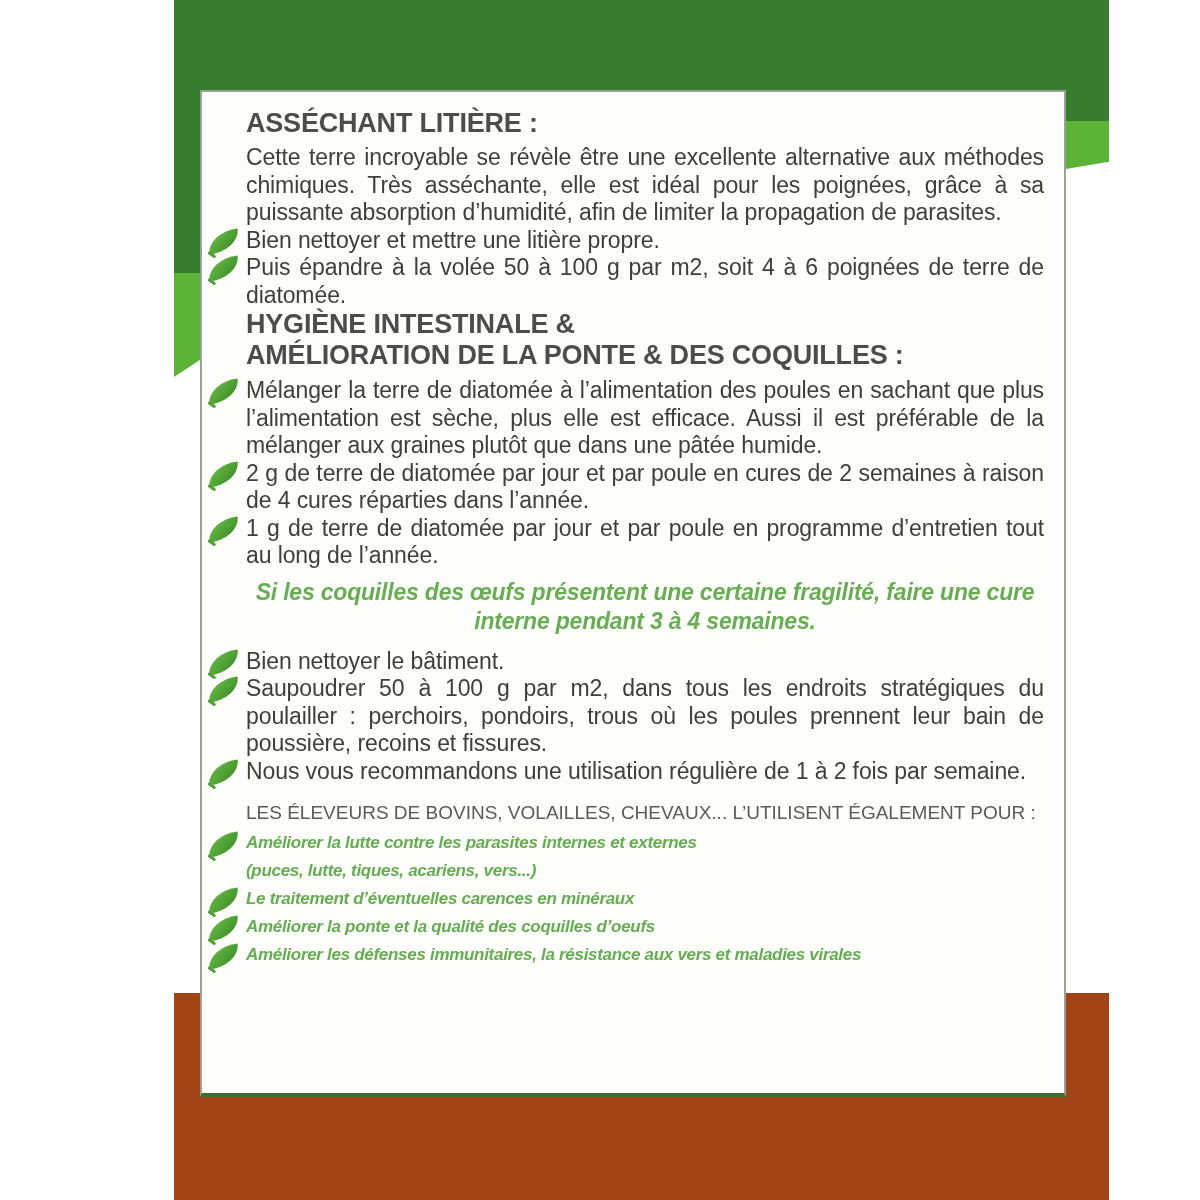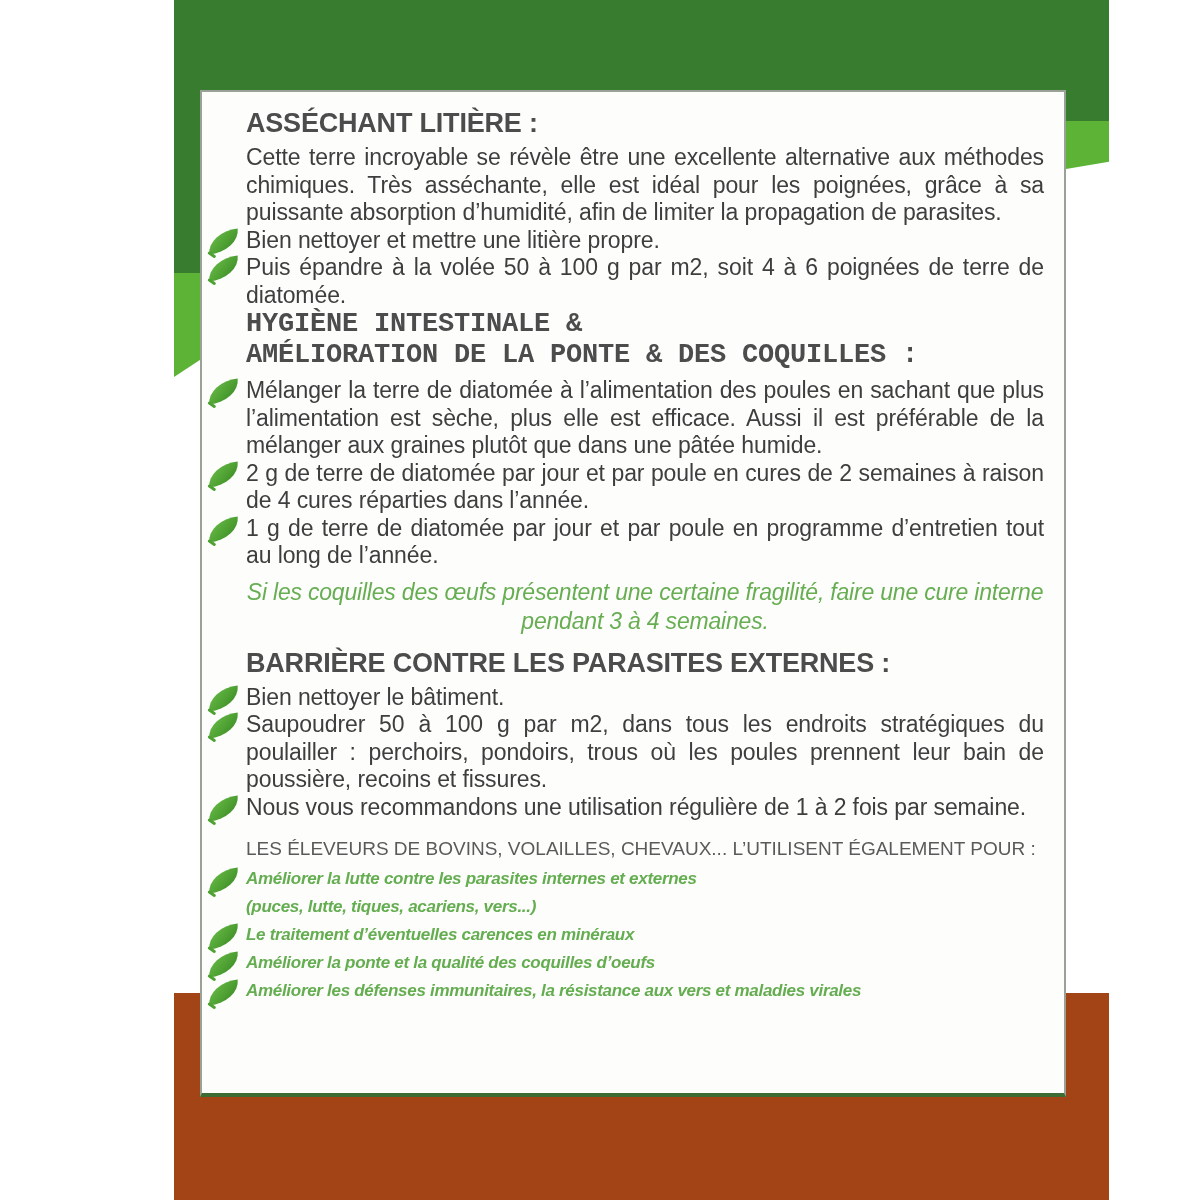--- a/index.html
+++ b/index.html
@@ -51,21 +51,21 @@
     z-index:2;
     padding:16px 20px 0 44px;
     overflow:hidden;
   }
 
   h2.section-title {
     font-size:27px; line-height:30px; font-weight:700;
     color:#4c4c4c; letter-spacing:-0.2px;
     margin:0 0 6px 0;
   }
-  h2.two-line { line-height:31px;font-family:Liberation Mono, monospace; }
+  h2.two-line { line-height:31px; }
   .mt-section { margin-top:22px; }
 
   .body-text {
     font-size:23px; line-height:27.5px; color:#3e3e3e;
     text-align:justify; letter-spacing:-0.1px;
   }
 
   .bullet { position:relative; }
   .leaf {
     position:absolute; left:-38px; top:3px;
@@ -76,21 +76,21 @@
   }
   .leaf::after {
     content:""; position:absolute; left:-2px; bottom:-2px;
     width:9px; height:3px; background:#4ea132;
     border-radius:2px; transform:rotate(40deg);
   }
 
   .note {
     margin:8px 0 12px 0;
     font-size:23px; line-height:29px;
-    color:#67ae53; font-style:italic; font-weight:400;
+    color:#67ae53; font-style:italic; font-weight:700;
     text-align:center; letter-spacing:-0.2px;
   }
 
   .sub-title {
     margin:16px 0 4px 0;
     font-size:19px; line-height:24px; font-weight:400;
     color:#5a5a5a; letter-spacing:0;
   }
   .green-item {
     position:relative;
@@ -140,21 +140,20 @@
       <span class="leaf"></span>
       <div class="body-text">2 g de terre de diatomée par jour et par poule en cures de 2 semaines à raison de 4 cures réparties dans l’année.</div>
     </div>
     <div class="bullet">
       <span class="leaf"></span>
       <div class="body-text">1 g de terre de diatomée par jour et par poule en programme d’entretien tout au long de l’année.</div>
     </div>
 
     <div class="note">Si les coquilles des œufs présentent une certaine fragilité, faire une cure interne pendant 3 à 4 semaines.</div>
 
-    <h2 class="section-title">BARRIÈRE CONTRE LES PARASITES EXTERNES :</h2>
 
     <div class="bullet">
       <span class="leaf"></span>
       <div class="body-text">Bien nettoyer le bâtiment.</div>
     </div>
     <div class="bullet">
       <span class="leaf"></span>
       <div class="body-text">Saupoudrer 50 à 100 g par m2, dans tous les endroits stratégiques du poulailler : perchoirs, pondoirs, trous où les poules prennent leur bain de poussière, recoins et fissures.</div>
     </div>
     <div class="bullet">

